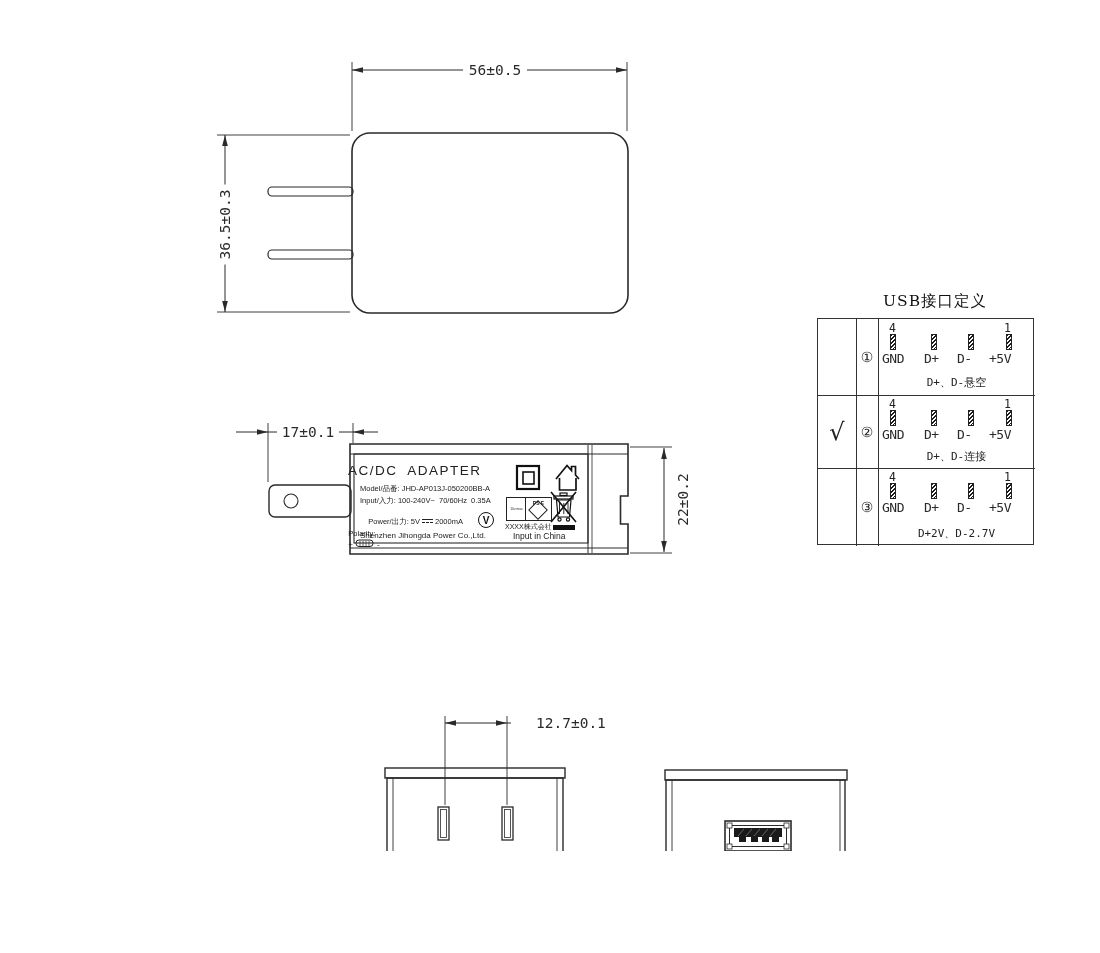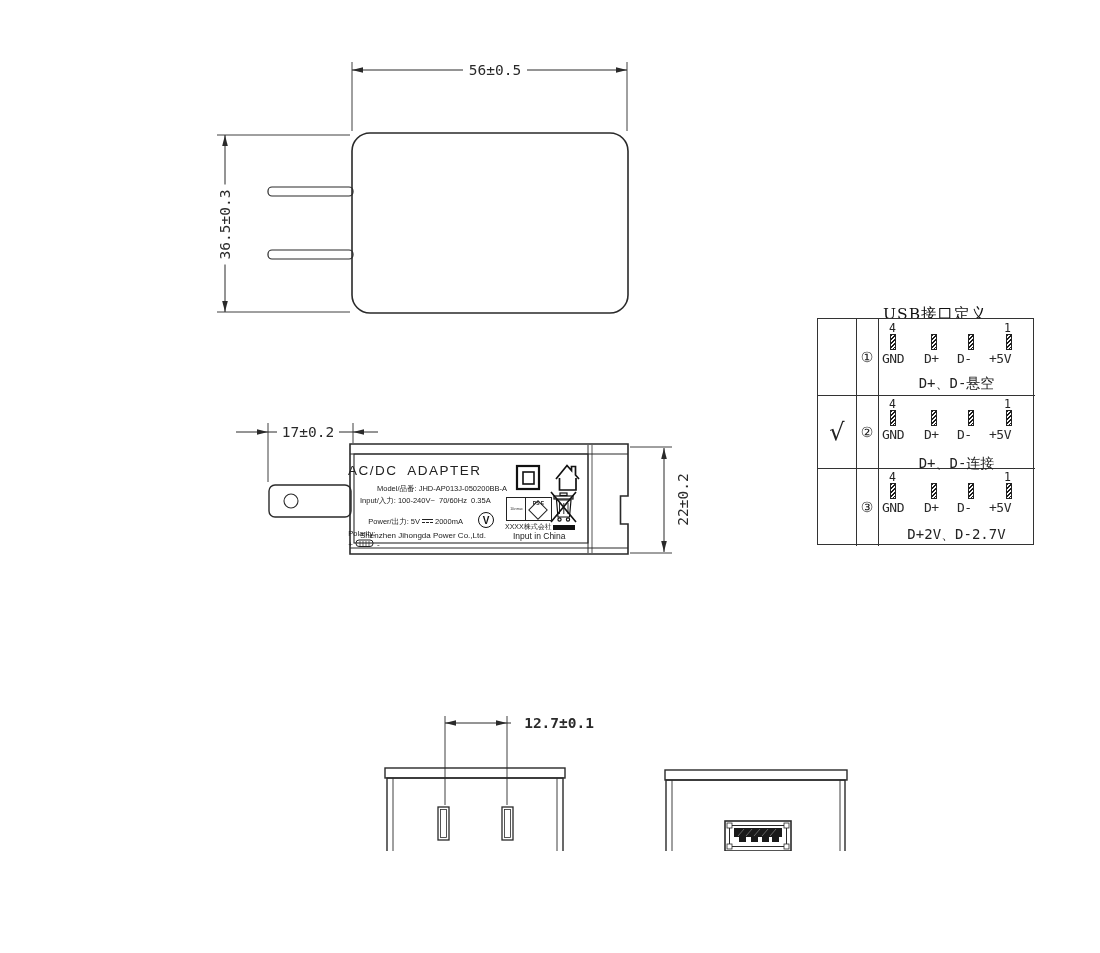--- a/index.html
+++ b/index.html
@@ -39,21 +39,21 @@
   .tline { position:absolute; background:#333; }
   .cellnum { font-size:14px; color:#222; display:flex; align-items:center; justify-content:center; }
   .checkcell { font-size:24px; font-weight:400; color:#222; display:flex; align-items:center; justify-content:center; font-family:"DejaVu Sans", sans-serif; }
   .pin {
     position:absolute; width:5.5px; height:16px;
     border:0.6px solid #222;
     background:repeating-linear-gradient(135deg,#1a1a1a 0 1.2px,#fafafa 1.2px 2.7px);
   }
   .pinnum { position:absolute; font-family:"DejaVu Sans Mono", monospace; font-size:11.5px; color:#222; }
   .pinlabel { position:absolute; font-family:"DejaVu Sans Mono", monospace; font-size:13px; color:#2a2a2a; letter-spacing:-0.5px; }
-  .rowcaption { position:absolute; left:0; width:100%; text-align:center; font-size:14px; color:#222;
+  .rowcaption { position:absolute; left:0; width:100%; text-align:center; font-size:11px; color:#222;
     font-family:"DejaVu Sans Mono","Liberation Sans",sans-serif; }
   .usb-title { font-family:"DejaVu Serif", serif; font-size:15.5px; color:#111; letter-spacing:1px; }
   .polarity-icon { display:inline-block; position:relative; top:1px; margin:0 2px; }
 </style>
 </head>
 <body>
 
 <div id="canvas">
 
   <svg class="lineart" width="1100" height="953" viewBox="0 0 1100 953">
@@ -156,26 +156,26 @@
       <path d="M556.5,500 L558,517 H569.5 L571,500 Z"></path>
       <path d="M559.5,503 V514 M563.8,503 V514 M568,503 V514" stroke-width="0.9"></path>
       <circle cx="559.5" cy="519.5" r="1.6"></circle>
       <circle cx="568" cy="519.5" r="1.6"></circle>
       <path d="M551,492 L576,522 M576,492 L551,522" stroke-width="1.6"></path>
     </g>
   </svg>
 
   <div class="abs dimtext" style="left:463px; top:62.5px; width:64px;">56±0.5</div>
   <div class="abs dimtext rot" style="left:185px; top:217px; width:80px;">36.5±0.3</div>
-  <div class="abs dimtext" style="left:277px; top:424.5px; width:62px;">17±0.2</div>
+  <div class="abs dimtext" style="left:277px; top:424.5px; width:62px;">17±0.1</div>
   <div class="abs dimtext rot" style="left:656px; top:492px; width:54px; background:transparent;">22±0.2</div>
-  <div class="abs dimtext" style="left:516px; top:716px; width:78px; text-align:right; background:transparent;font-weight:bold;">12.7±0.1</div>
+  <div class="abs dimtext" style="left:536px; top:716px; width:78px; text-align:left; background:transparent;">12.7±0.1</div>
 
   <div class="abs labeltext lab-title" style="left:348px; top:463px;">AC/DC  ADAPTER</div>
-  <div class="abs labeltext lab-line" style="left:360px; top:484px;margin-left:17px;">Model/品番: JHD-AP013J-050200BB-A</div>
+  <div class="abs labeltext lab-line" style="left:360px; top:484px;">Model/品番: JHD-AP013J-050200BB-A</div>
   <div class="abs labeltext lab-line" style="left:360px; top:496px;">Input/入力: 100-240V~  70/60Hz  0.35A</div>
   <div class="abs labeltext lab-line" style="left:360px; top:508px;">
     <span>Power/出力: 5V</span><span class="dc-symbol"></span><span>2000mA</span>
   </div>
   <div class="abs labeltext lab-line" style="left:340px; top:520px;">
     <span>Polarity:</span>
     <span style="font-size:8px;">+</span><svg class="polarity-icon" width="20" height="9">
         <rect x="1" y="1" width="17" height="6.5" rx="3" fill="none" stroke="#222" stroke-width="1"></rect>
         <path d="M5,2 V7.5 M8,2 V7.5 M11,2 V7.5 M14,2 V7.5" stroke="#222" stroke-width="0.7"></path>
       </svg><span style="font-size:8px;">-</span>
@@ -190,21 +190,21 @@
   <div class="abs pse-box" style="left:506px; top:497px;">
     <div class="pse-left">
         <span>10v max</span>
       </div>
     <div class="pse-right">
       <div class="pse-diamond"></div>
       <div class="pse-text">PS E</div>
     </div>
   </div>
 
-  <div class="abs usb-title" style="left:935px; top:304px; transform:translateX(-50%); white-space:nowrap;">USB接口定义</div>
+  <div class="abs usb-title" style="left:935px; top:291px; transform:translateX(-50%); white-space:nowrap;">USB接口定义</div>
 
   <div class="abs usb-table" style="left:817px; top:318px; width:217px; height:227px;">
 
     <div class="tline" style="left:38px; top:0; width:1px; height:227px;"></div>
     <div class="tline" style="left:60px; top:0; width:1px; height:227px;"></div>
     <div class="tline" style="left:0; top:76px; width:217px; height:1px;"></div>
     <div class="tline" style="left:0; top:149px; width:217px; height:1px;"></div>
 
     <div class="abs checkcell" style="left:0; top:77px; width:38px; height:72px;">√</div>
 
@@ -230,21 +230,21 @@
       <div class="pinnum" style="left:11px; top:2px;">4</div>
       <div class="pinnum" style="left:126px; top:2px;">1</div>
       <div class="pin" style="left:12px; top:15px;"></div>
       <div class="pin" style="left:53px; top:15px;"></div>
       <div class="pin" style="left:90px; top:15px;"></div>
       <div class="pin" style="left:128px; top:15px;"></div>
       <div class="pinlabel" style="left:4px; top:32px;">GND</div>
       <div class="pinlabel" style="left:46px; top:32px;">D+</div>
       <div class="pinlabel" style="left:79px; top:32px;">D-</div>
       <div class="pinlabel" style="left:111px; top:32px;">+5V</div>
-      <div class="rowcaption" style="top:60px;text-align:center;">D+、D-连接</div>
+      <div class="rowcaption" style="top:54px;text-align:center;">D+、D-连接</div>
     </div>
 
     <div class="abs" style="left:60px; top:149px; width:157px; height:78px;">
       <div class="pinnum" style="left:11px; top:2px;">4</div>
       <div class="pinnum" style="left:126px; top:2px;">1</div>
       <div class="pin" style="left:12px; top:15px;"></div>
       <div class="pin" style="left:53px; top:15px;"></div>
       <div class="pin" style="left:90px; top:15px;"></div>
       <div class="pin" style="left:128px; top:15px;"></div>
       <div class="pinlabel" style="left:4px; top:32px;">GND</div>

